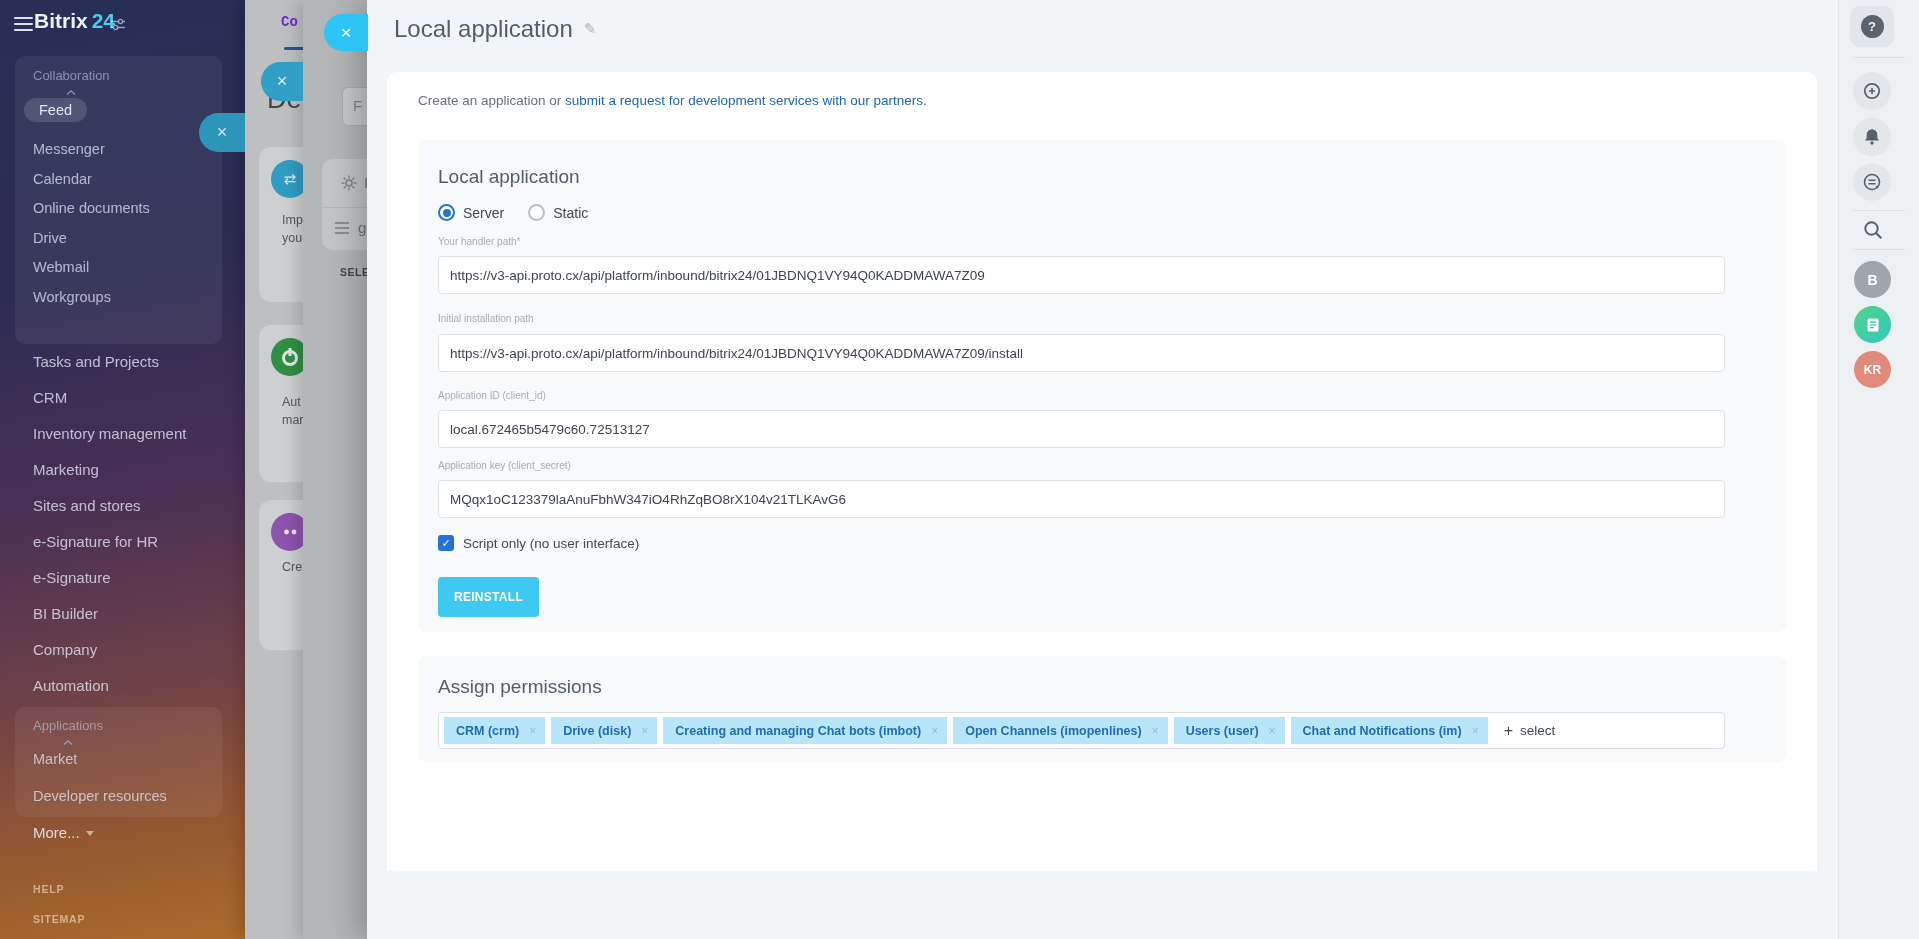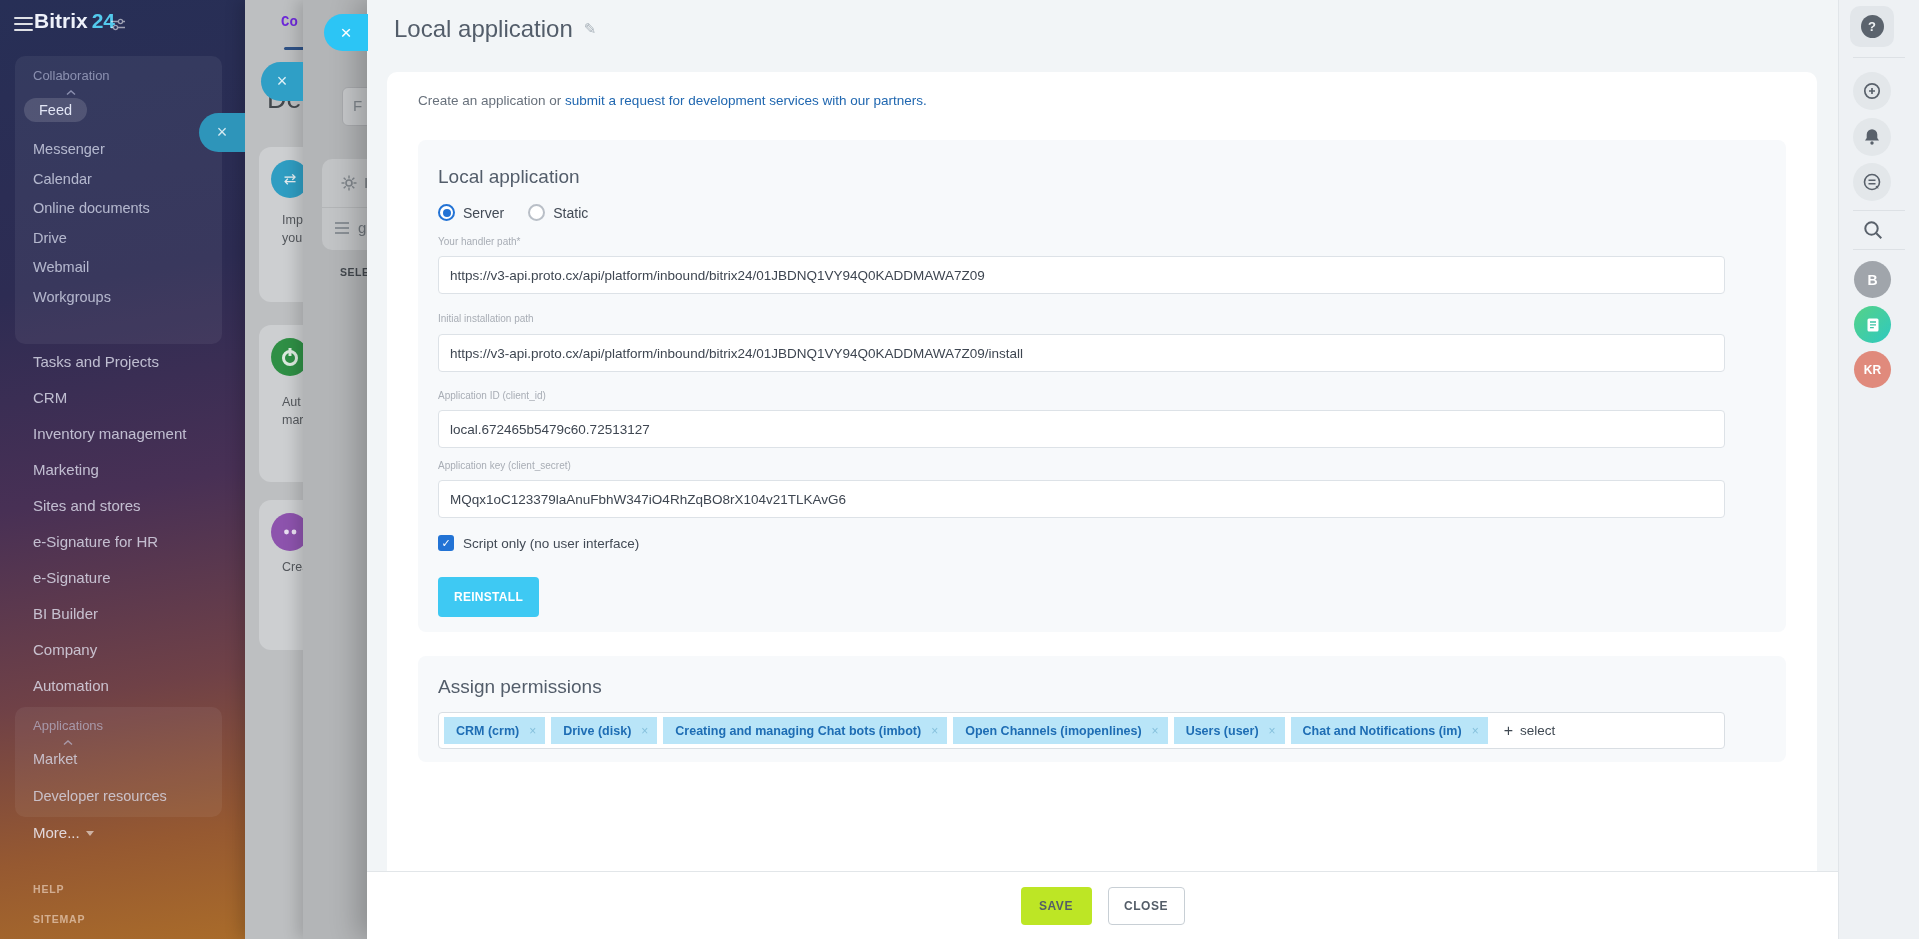--- a/index.html
+++ b/index.html
@@ -314,24 +314,20 @@
               <span class="tag-x">×</span>
             </span>
           <span class="addsel">
               <span class="plus">+</span>
               <span>select</span>
             </span>
         </div>
       </div>
     </div>
 
-    <footer class="sfooter">
-      <button class="btn btn-save">SAVE</button>
-      <button class="btn btn-close">CLOSE</button>
-    </footer>
   </section>
 
   <div class="xpill xpill3">
       <span>×</span>
     </div>
 
   <aside class="rail">
     <div class="help-tile">
         <span class="help-circ">?</span>
       </div>

